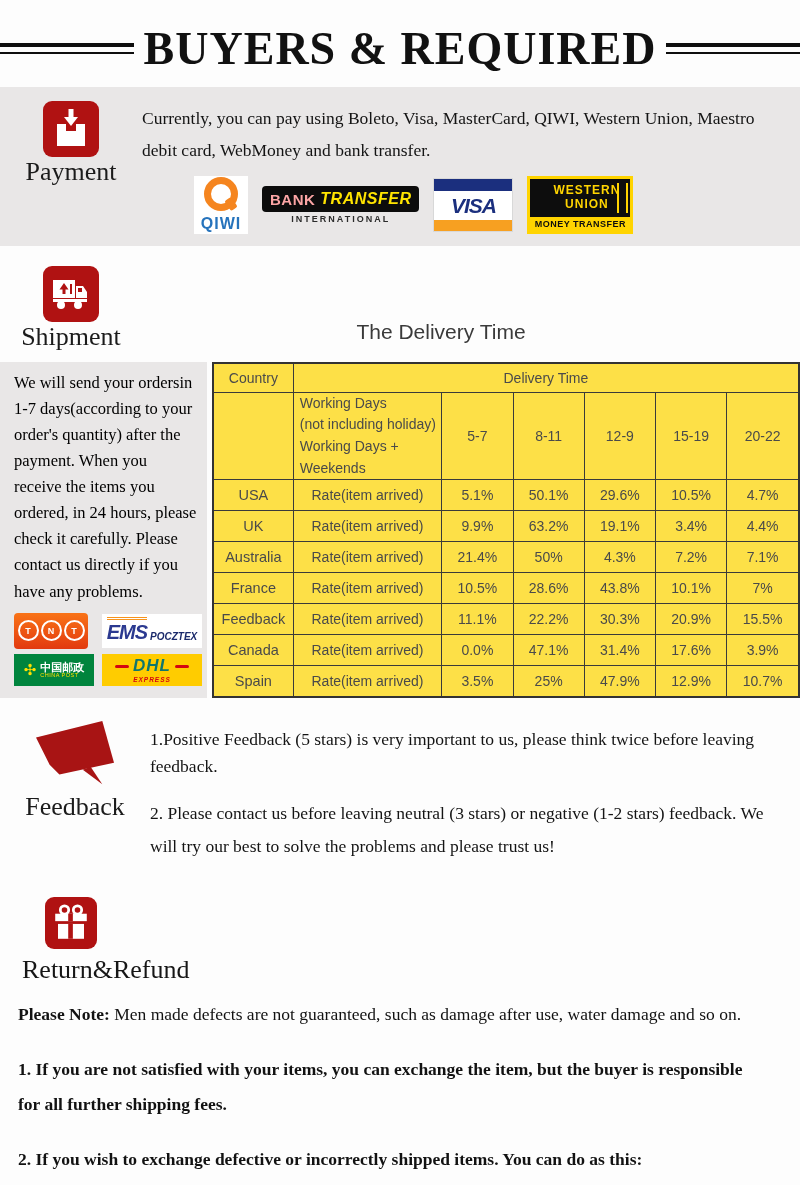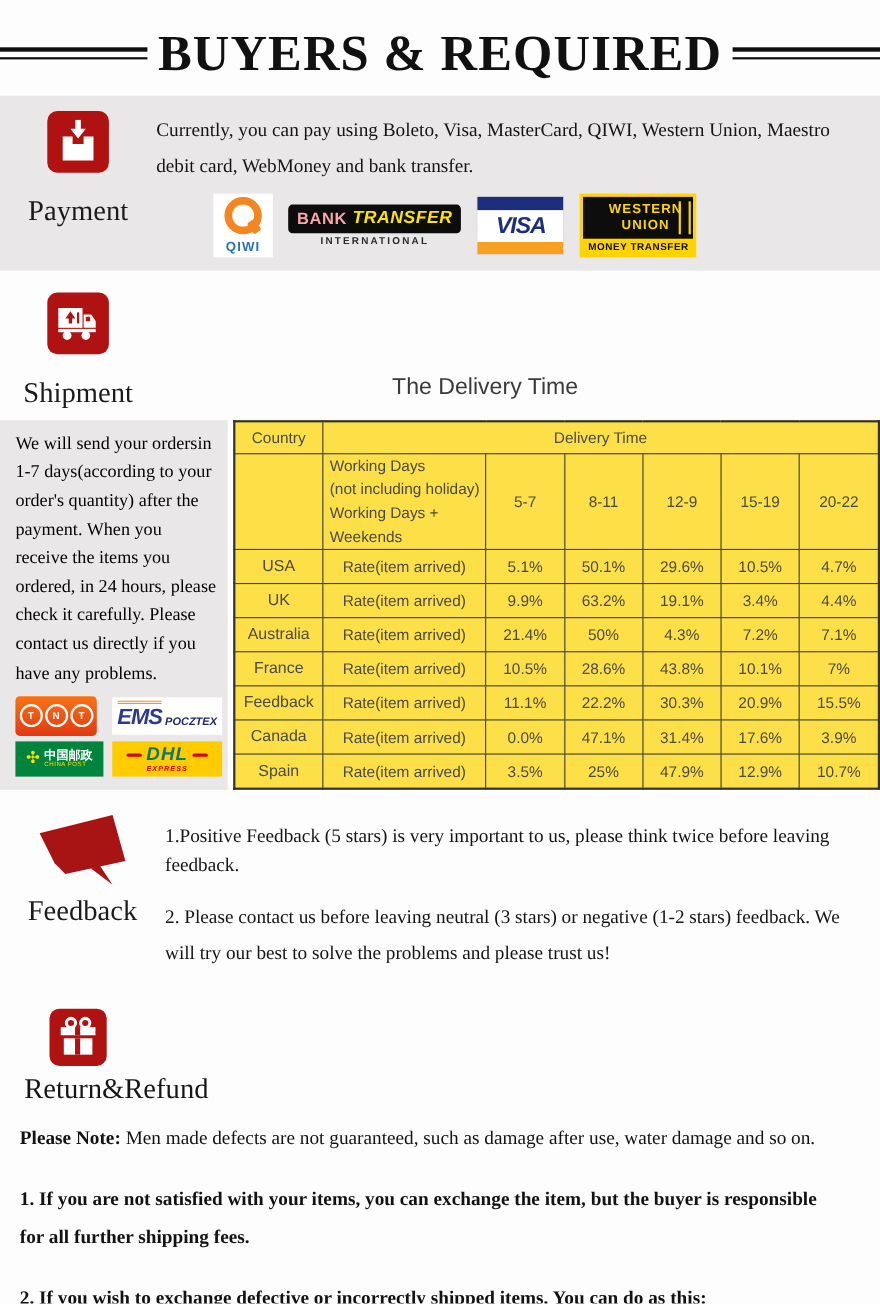--- a/index.html
+++ b/index.html
@@ -6,33 +6,33 @@
   body{width:800px;height:1185px;background:#fdfdfd;font-family:"Liberation Serif",serif;color:#161616;}
   .page{position:relative;width:800px;height:1185px;overflow:hidden;}
 
   
   .hdr{display:flex;align-items:center;padding-top:22px;}
   .dline{flex:1;height:5px;border-top:4px solid #0e0e0e;border-bottom:2px solid #0e0e0e;}
   .hdr-title{margin:0 10px;font-size:46px;letter-spacing:1px;color:#111;white-space:nowrap;}
 
   
   .red-icon{width:56px;height:56px;background:#b01212;border-radius:9px;display:block;margin:0 auto;}
-  .sec-label{font-size:26px;color:#1b1b1b;text-align:center;margin-top:20px;}
+  .sec-label{font-size:26px;color:#1b1b1b;text-align:center;margin-top:0;}
   .icon-col{width:142px;flex:0 0 142px;}
 
   
   .payment{margin-top:12px;background:#e9e7e7;display:flex;padding:12px 0 12px 0;min-height:118px;}
   .payment .icon-col{padding-top:2px;}
   .pay-text{font-size:17.5px;line-height:1.8;width:648px;padding-top:4px;color:#141414;}
   .pay-logos{display:flex;align-items:center;gap:14px;margin-top:10px;margin-left:52px;font-family:"Liberation Sans",sans-serif;}
 
   .logo-qiwi{width:54px;height:58px;background:#fff;display:flex;flex-direction:column;align-items:center;justify-content:center;}
   .qiwi-q{position:relative;width:20px;height:20px;border:7px solid #f5851f;border-radius:50%;}
   .qiwi-q::after{content:"";position:absolute;right:-4px;bottom:-6px;width:8px;height:12px;background:#f5851f;border-radius:2px;transform:rotate(-35deg);}
-  .qiwi-txt{margin-top:4px;font-size:12px;font-weight:bold;color:#2673bc;letter-spacing:1px;}
+  .qiwi-txt{margin-top:4px;font-size:16px;font-weight:bold;color:#2673bc;letter-spacing:1px;}
 
   .logo-bank{text-align:center;}
   .bank-bar{background:#0c0c0c;border-radius:4px;padding:4px 8px;display:flex;align-items:center;gap:5px;}
   .bank-w{color:#fca5a5;font-weight:bold;font-size:15px;letter-spacing:.5px;}
   .bank-y{color:#ffe400;font-weight:bold;font-style:italic;font-size:16px;letter-spacing:.5px;}
   .bank-int{margin-top:2px;font-size:9px;font-weight:bold;letter-spacing:2px;color:#2b2b2b;}
 
   .logo-visa{width:78px;height:52px;background:#fff;border:1px solid #d8d8d8;display:flex;flex-direction:column;}
   .visa-top{height:12px;background:#1b2f7e;}
   .visa-mid{flex:1;display:flex;align-items:center;justify-content:center;}

